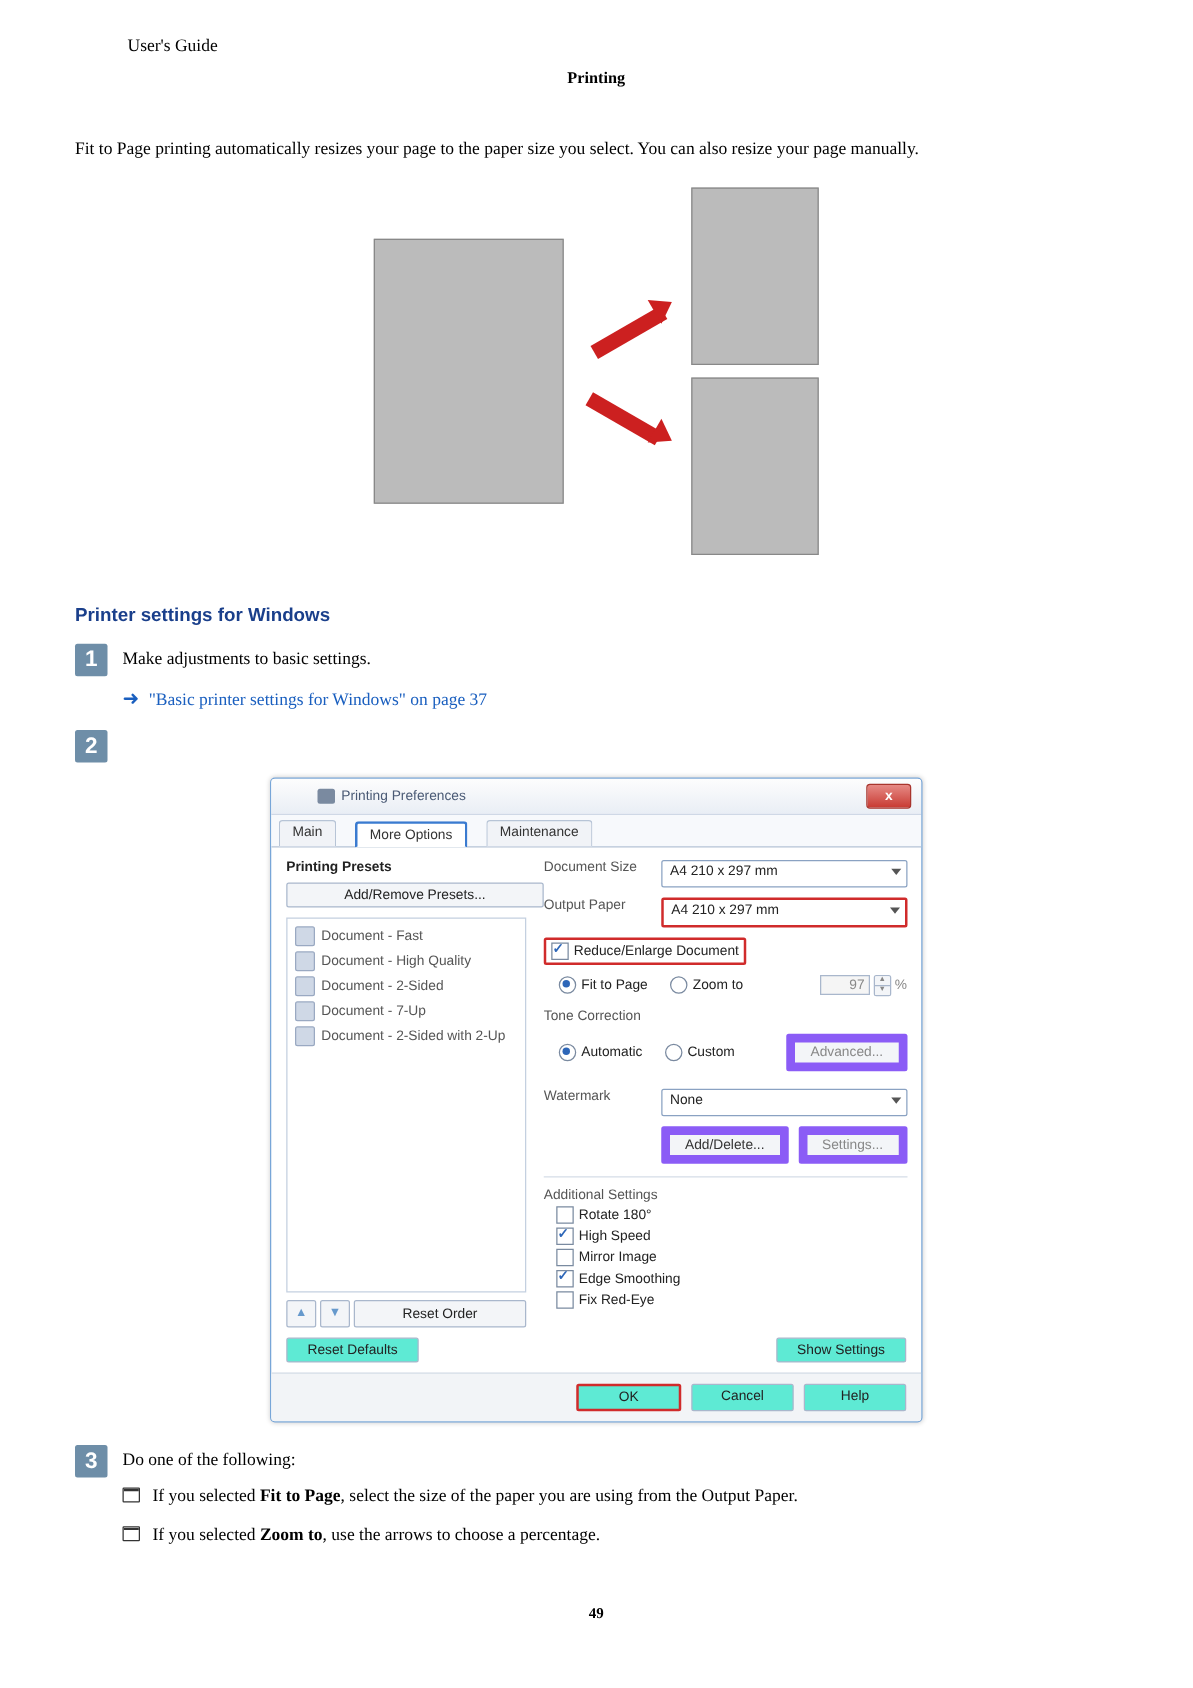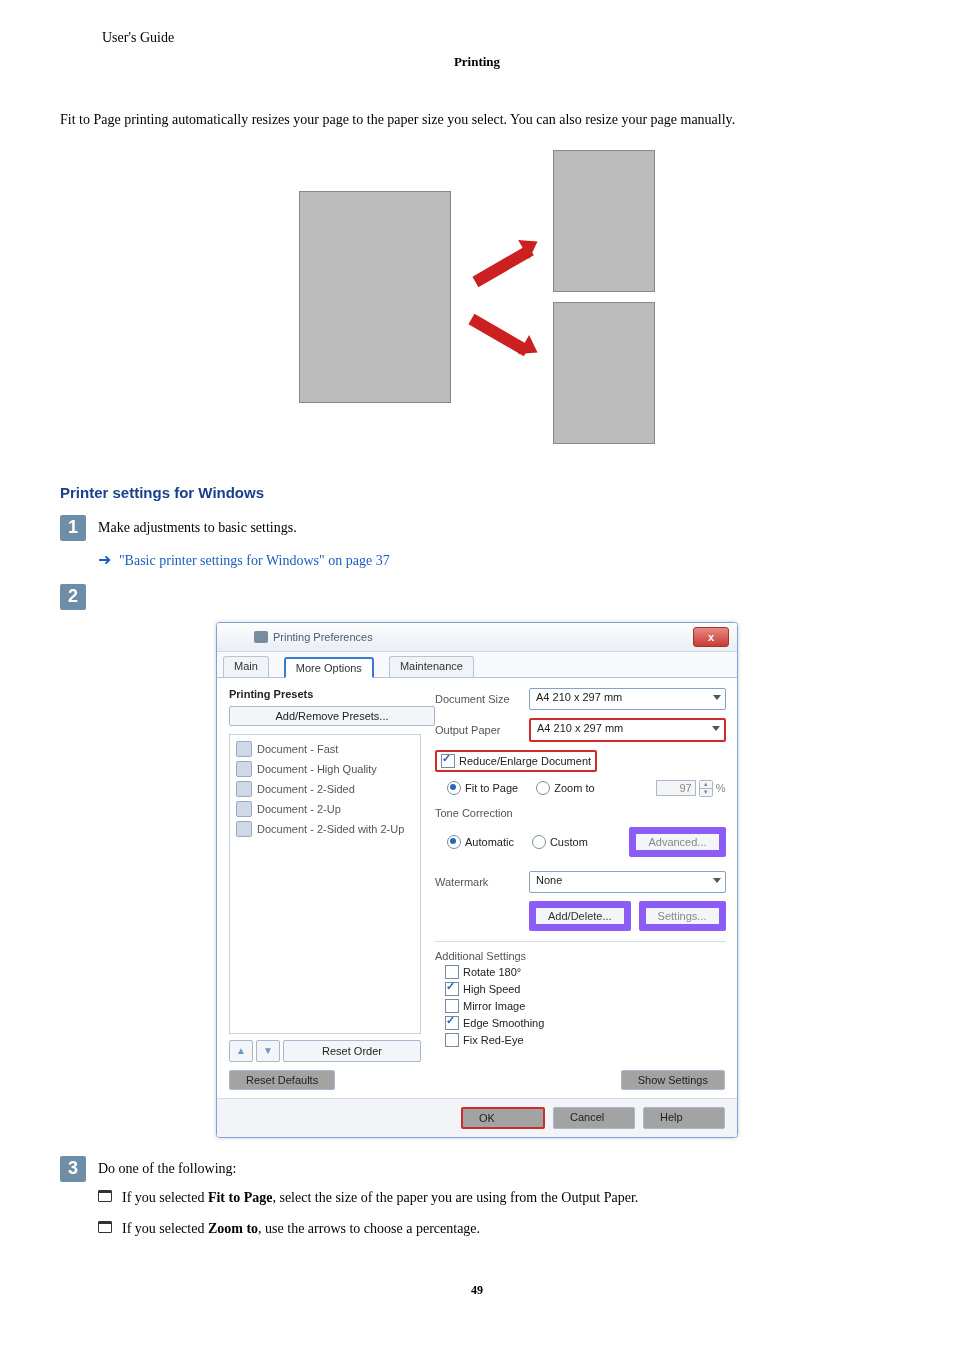--- a/index.html
+++ b/index.html
@@ -270,21 +270,20 @@
     justify-content: center;
   }
   .right-col {
     flex: 1;
     display: flex;
     flex-direction: column;
     gap: 8px;
   }
   .form-row {
     display: flex;
-    align-items: center;
     gap: 8px;
   }
   .lbl {
     width: 86px;
     color: #555;
   }
   .combo {
     flex: 1;
     border: 1px solid #8aa2c2;
     background: #fff;
@@ -414,24 +413,25 @@
   .dlg-footer2 {
     background: #f2f4f7;
     border-top: 1px solid #d5dde8;
     padding: 8px 12px;
     display: flex;
     justify-content: flex-end;
     gap: 8px;
   }
   .btn-m {
     border: 1px solid #a9b7cc;
-    background: #a3a3a3;
+    background: #5eead4;
     padding: 3px 16px;
     border-radius: 2px;
     min-width: 48px;
+    text-align: center;
   }
   .btn-ok {
     border: 2px solid #d02b2b;
   }
   ul.doc-list {
     list-style: none;
     padding: 0;
     margin: 8px 0 0 0;
   }
   ul.doc-list li {
@@ -526,21 +526,21 @@
             <div class="preset-item">
                 <span class="pi-icon"></span>
                 <span>Document - High Quality</span>
               </div>
             <div class="preset-item">
                 <span class="pi-icon"></span>
                 <span>Document - 2-Sided</span>
               </div>
             <div class="preset-item">
                 <span class="pi-icon"></span>
-                <span>Document - 2-Up</span>
+                <span>Document - 7-Up</span>
               </div>
             <div class="preset-item">
                 <span class="pi-icon"></span>
                 <span>Document - 2-Sided with 2-Up</span>
               </div>
           </div>
           <div class="order-row">
             <div class="tiny-btn">▲</div>
             <div class="tiny-btn">▼</div>
             <div class="wide-btn">Reset Order</div>

